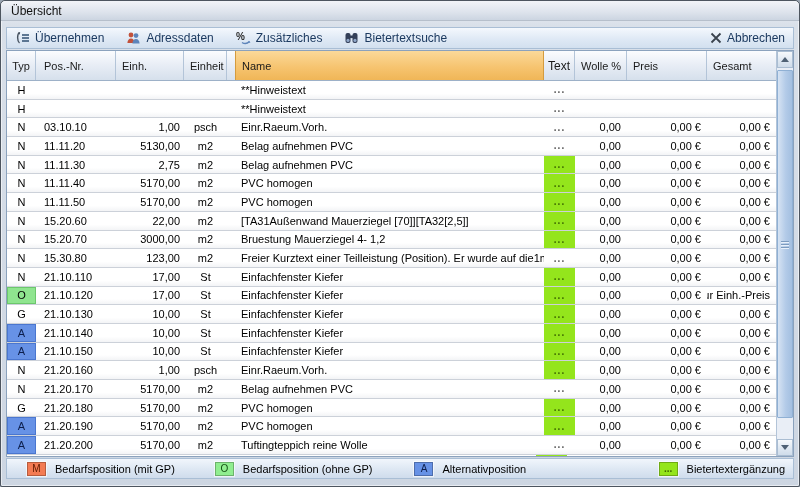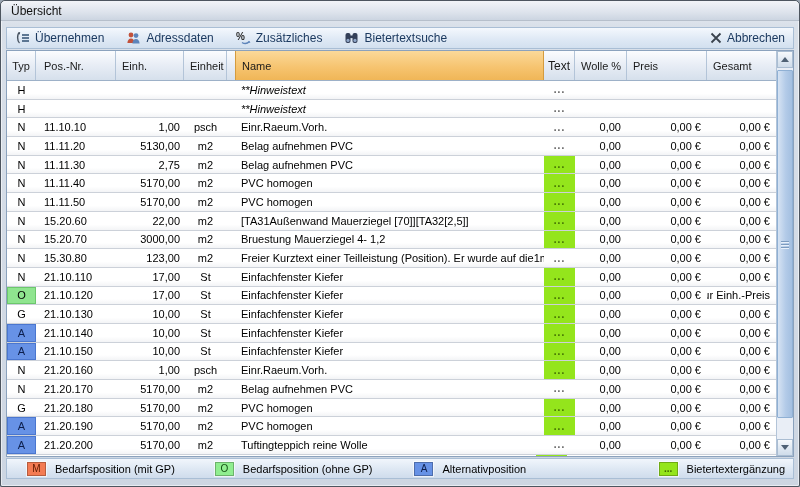--- a/index.html
+++ b/index.html
@@ -67,21 +67,21 @@
   .c-stck  { width:68px; justify-content:flex-end; padding-right:4px; }
   .c-einheit{ width:43px; justify-content:center; }
   .c-name  { width:309px; justify-content:space-between;margin-left:8px; }
   .c-text  { width:31px; justify-content:center; color:#5a5a5a; font-weight:bold; letter-spacing:1px; font-size:10px; }
   .c-rabatt{ width:52px; justify-content:flex-end; }
   .c-preis { width:80px; justify-content:flex-end; }
   .c-gesamt{ flex:1; justify-content:flex-end; }
   .c-typ.green { background:#8fe58f; box-shadow:inset 0 0 0 1px #6cc76c; }
   .c-typ.blue  { background:#6792e6; box-shadow:inset 0 0 0 1px #4a76cf; color:#0d1f4d; }
   .c-text.green { background:#94e51c; color:#3f6b00; }
-  .name-main.italic { font-style:italic; }
+  .name-main.italic { }
   .name-right { color:#000; }
   .partial-row { display:flex; height:4px; background:#fff; overflow:hidden; }
   .partial-row .sliver { margin-left:529px; width:31px; background:#94e51c; }
 
   
   .vscroll { position:absolute; top:0; right:0; bottom:0; width:17px;
     background:#e9eef6; border-left:1px solid #b3c4d8; }
   .sbtn { position:absolute; left:0; width:16px; height:17px;
     background:linear-gradient(#f6f9fc,#dfe8f2 55%,#cfdcea);
     border:1px solid #aabdd2; display:flex; align-items:center; justify-content:center; }
@@ -217,21 +217,21 @@
       <span class="name-main italic">**Hinweistext</span>
       <span class="name-right"></span>
     </div>
     <div class="cell c-text">...</div>
     <div class="cell c-rabatt"></div>
     <div class="cell c-preis"></div>
     <div class="cell c-gesamt"></div>
   </div>
             <div class="row">
     <div class="cell c-typ">N</div>
-    <div class="cell c-pos">11.10.10</div>
+    <div class="cell c-pos">03.10.10</div>
     <div class="cell c-stck">1,00</div>
     <div class="cell c-einheit">psch</div>
     <div class="cell c-name">
       <span class="name-main">Einr.Raeum.Vorh.</span>
       <span class="name-right"></span>
     </div>
     <div class="cell c-text">...</div>
     <div class="cell c-rabatt">0,00</div>
     <div class="cell c-preis">0,00 €</div>
     <div class="cell c-gesamt">0,00 €</div>

